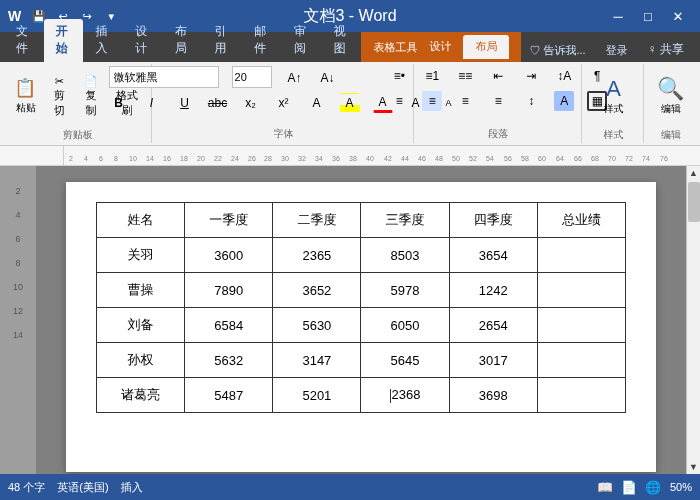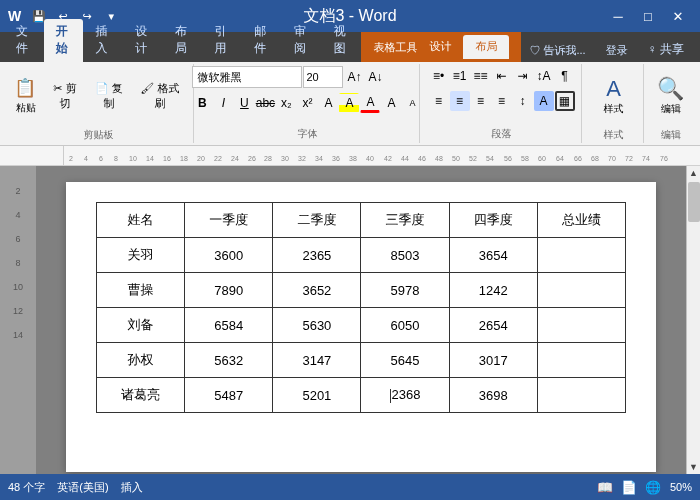--- a/index.html
+++ b/index.html
@@ -72,21 +72,21 @@
 
     
     .font-select {
       height: 22px; border: 1px solid #c0c0c0; background: white; font-size: 11px;
       padding: 0 4px; width: 110px;
     }
     .font-size-select {
       height: 22px; border: 1px solid #c0c0c0; background: white; font-size: 11px;
       padding: 0 2px; width: 40px;
     }
-    .font-row { display: flex; align-items: center; gap: 1px; margin-bottom: 2px; }
+    .font-row { display: flex; align-items: flex-end; gap: 13px; margin-bottom: 2px; }
     .font-btn {
       width: 20px; height: 20px; border: 1px solid transparent; background: transparent;
       cursor: pointer; font-size: 12px; display: flex; align-items: center; justify-content: center;
       border-radius: 2px;
     }
     .font-btn.bold { font-weight: bold; }
     .font-btn.italic { font-style: italic; }
     .font-btn.underline { text-decoration: underline; }
 
     

